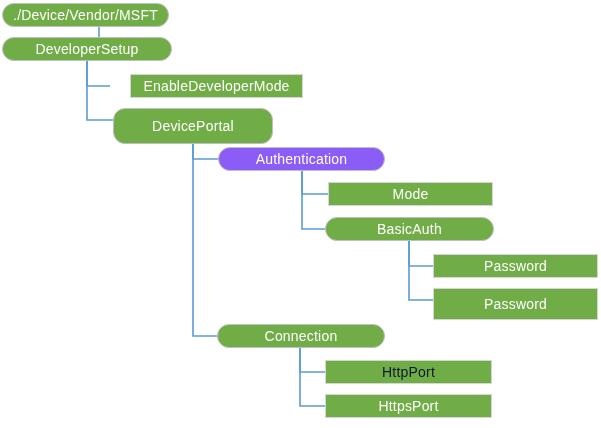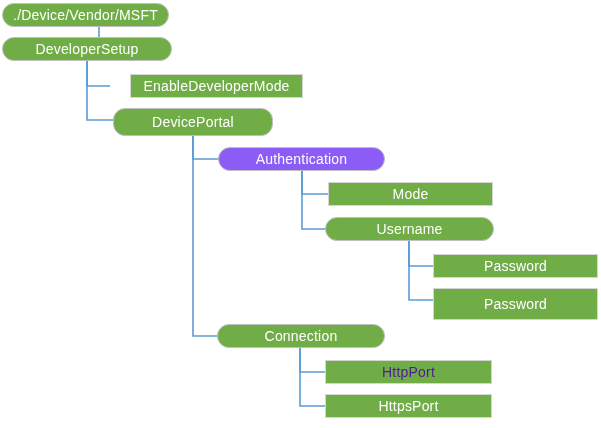--- a/index.html
+++ b/index.html
@@ -70,41 +70,41 @@
   <div id="node-layer">
       <div class="node rounded" style="left: 2px; top: 3px; width: 167px; height: 24px; background: rgb(112, 173, 71); color: rgb(255, 255, 255);">
         <span class="node-label">./Device/Vendor/MSFT</span>
       </div>
       <div class="node rounded" style="left: 2px; top: 37px; width: 170px; height: 24px; background: rgb(112, 173, 71); color: rgb(255, 255, 255);">
         <span class="node-label">DeveloperSetup</span>
       </div>
       <div class="node rect" style="left: 110px; top: 74px; width: 173px; height: 24px; background: rgb(112, 173, 71); color: rgb(255, 255, 255); margin-left: 20px;">
         <span class="node-label">EnableDeveloperMode</span>
       </div>
-      <div class="node rounded" style="left: 113px; top: 108px; width: 160px; height: 28px; background: rgb(112, 173, 71); color: rgb(255, 255, 255);">
+      <div class="node rounded" style="left: 113px; top: 108px; width: 160px; height: 36px; background: rgb(112, 173, 71); color: rgb(255, 255, 255);">
         <span class="node-label">DevicePortal</span>
       </div>
       <div class="node rounded" style="left: 218px; top: 147px; width: 167px; height: 24px; background: #8b5cf6; color: rgb(255, 255, 255);">
         <span class="node-label">Authentication</span>
       </div>
       <div class="node rect" style="left: 328px; top: 182px; width: 165px; height: 24px; background: rgb(112, 173, 71); color: rgb(255, 255, 255);">
         <span class="node-label">Mode</span>
       </div>
       <div class="node rounded" style="left: 325px; top: 217px; width: 169px; height: 24px; background: rgb(112, 173, 71); color: rgb(255, 255, 255);">
-        <span class="node-label">Username</span>
+        <span class="node-label">BasicAuth</span>
       </div>
       <div class="node rect" style="left: 433px; top: 254px; width: 165px; height: 24px; background: rgb(112, 173, 71); color: rgb(255, 255, 255);">
         <span class="node-label">Password</span>
       </div>
       <div class="node rect" style="left: 433px; top: 288px; width: 165px; height: 32px; background: rgb(112, 173, 71); color: rgb(255, 255, 255);">
         <span class="node-label">Password</span>
       </div>
       <div class="node rounded" style="left: 217px; top: 324px; width: 168px; height: 24px; background: rgb(112, 173, 71); color: rgb(255, 255, 255);">
         <span class="node-label">Connection</span>
       </div>
-      <div class="node rect" style="left: 325px; top: 360px; width: 167px; height: 24px; background: rgb(112, 173, 71); color: #4c1d95;">
+      <div class="node rect" style="left: 325px; top: 360px; width: 167px; height: 24px; background: rgb(112, 173, 71); color: #0f172a;">
         <span class="node-label">HttpPort</span>
       </div>
       <div class="node rect" style="left: 325px; top: 394px; width: 167px; height: 24px; background: rgb(112, 173, 71); color: rgb(255, 255, 255);">
         <span class="node-label">HttpsPort</span>
       </div>
     </div>
 </div>
 
 </body></html>

